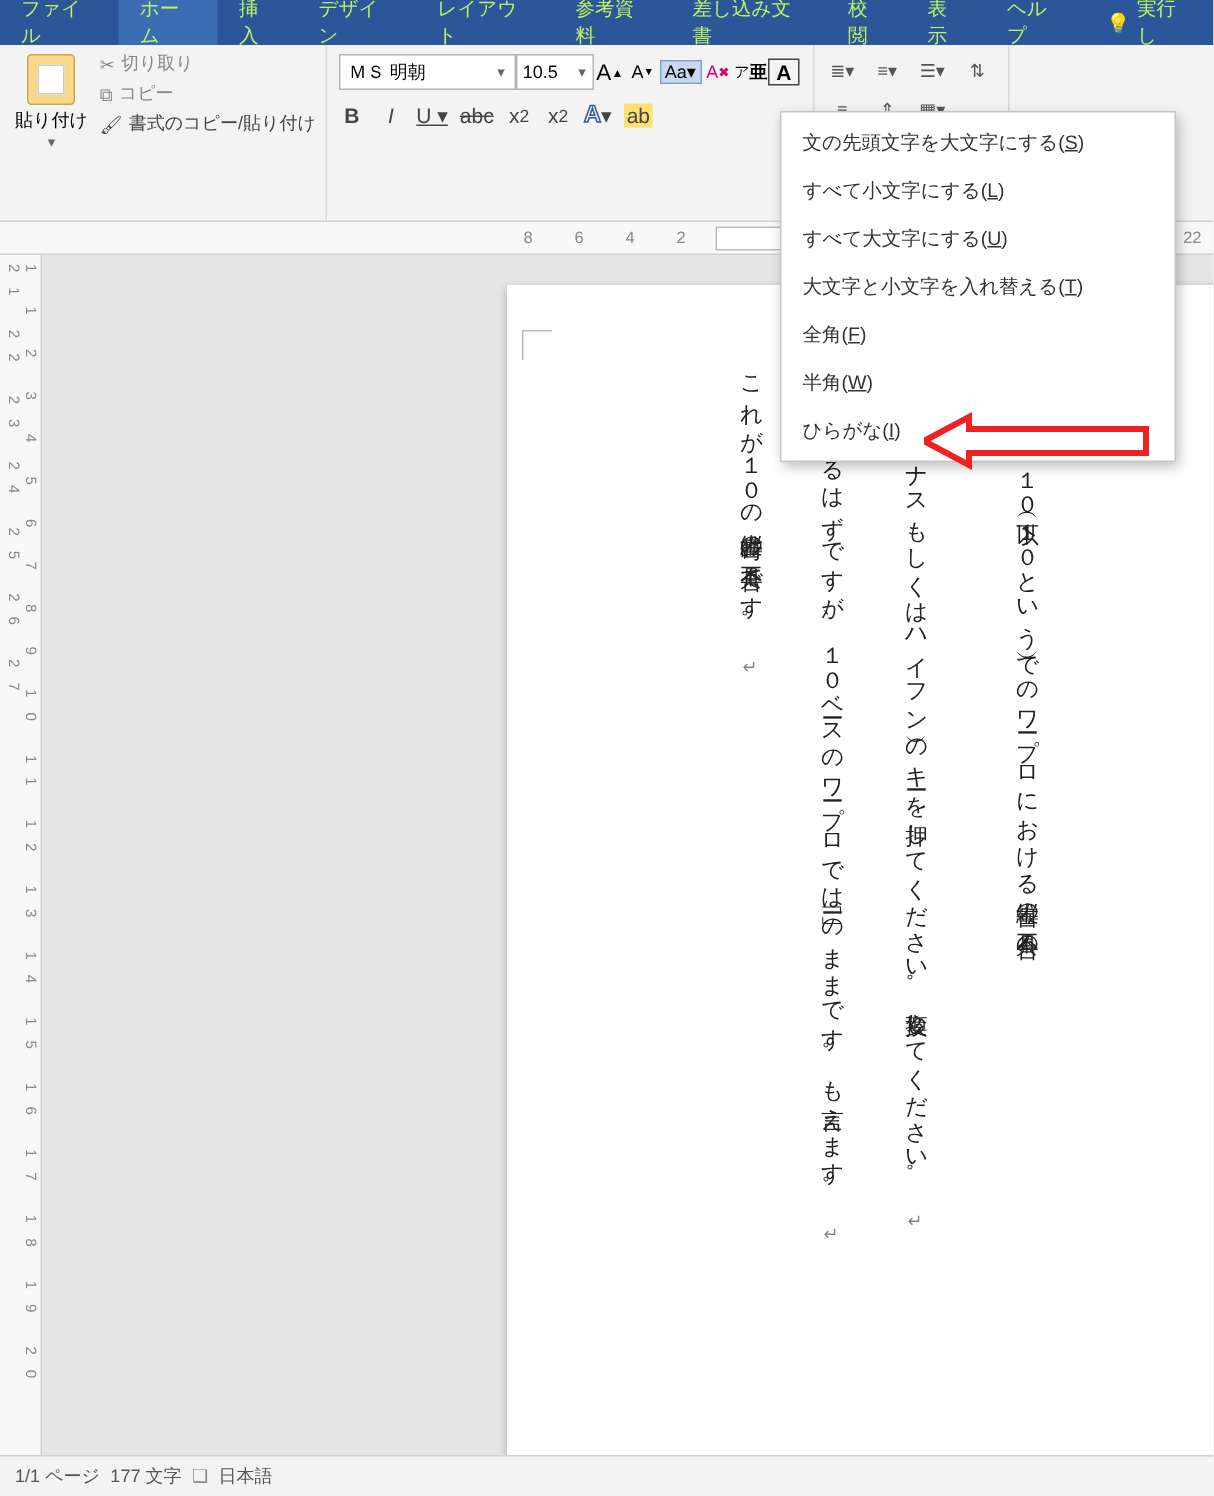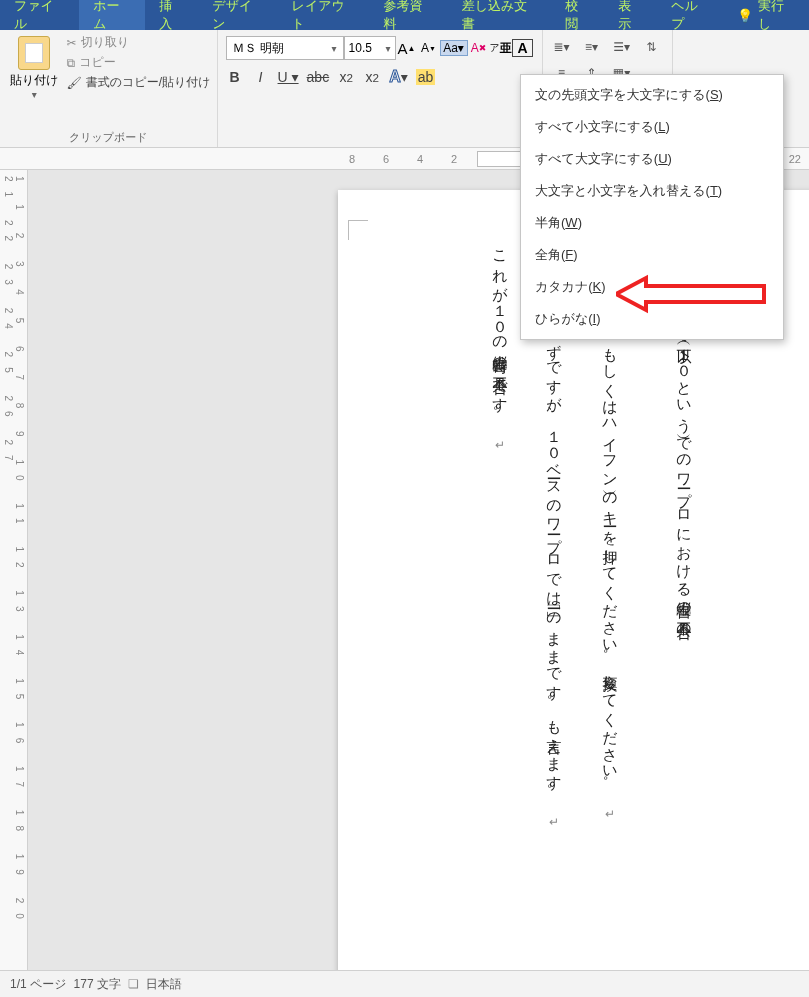--- a/index.html
+++ b/index.html
@@ -261,21 +261,20 @@
         <div class="row">
           <span>⧉</span>
           <span>コピー</span>
         </div>
         <div class="row enabled">
           <span>🖌</span>
           <span>書式のコピー/貼り付け</span>
         </div>
       </div>
     </div>
-    <div class="group-label">クリップボード</div>
   </div>
 
   <div class="group font-group">
     <div class="group-body" style="flex-direction:column;">
       <div class="font-row1">
         <div class="font-name">
           <span>ＭＳ 明朝</span>
           <span class="chev">▾</span>
         </div>
         <div class="font-size">
@@ -358,23 +357,22 @@
       </div>
     </div>
   </div>
 </div>
 
 <div class="dropdown">
   <div class="ditem"><span>文の先頭文字を大文字にする</span>(<u>S</u>)</div>
   <div class="ditem"><span>すべて小文字にする</span>(<u>L</u>)</div>
   <div class="ditem"><span>すべて大文字にする</span>(<u>U</u>)</div>
   <div class="ditem"><span>大文字と小文字を入れ替える</span>(<u>T</u>)</div>
+  <div class="ditem"><span>全角</span>(<u>F</u>)</div>
   <div class="ditem"><span>半角</span>(<u>W</u>)</div>
-  <div class="ditem"><span>全角</span>(<u>F</u>)</div>
-  <div class="ditem"><span>カタカナ</span>(<u>K</u>)</div>
   <div class="ditem"><span>ひらがな</span>(<u>I</u>)</div>
 </div>
 
 <svg class="arrow" width="150" height="40">
   <polygon points="0,20 30,4 30,12 148,12 148,28 30,28 30,36" fill="none" stroke="#e22" stroke-width="4"></polygon>
 </svg>
 
 <div class="statusbar">
   <span>1/1 ページ</span>
   <span>177 文字</span>

